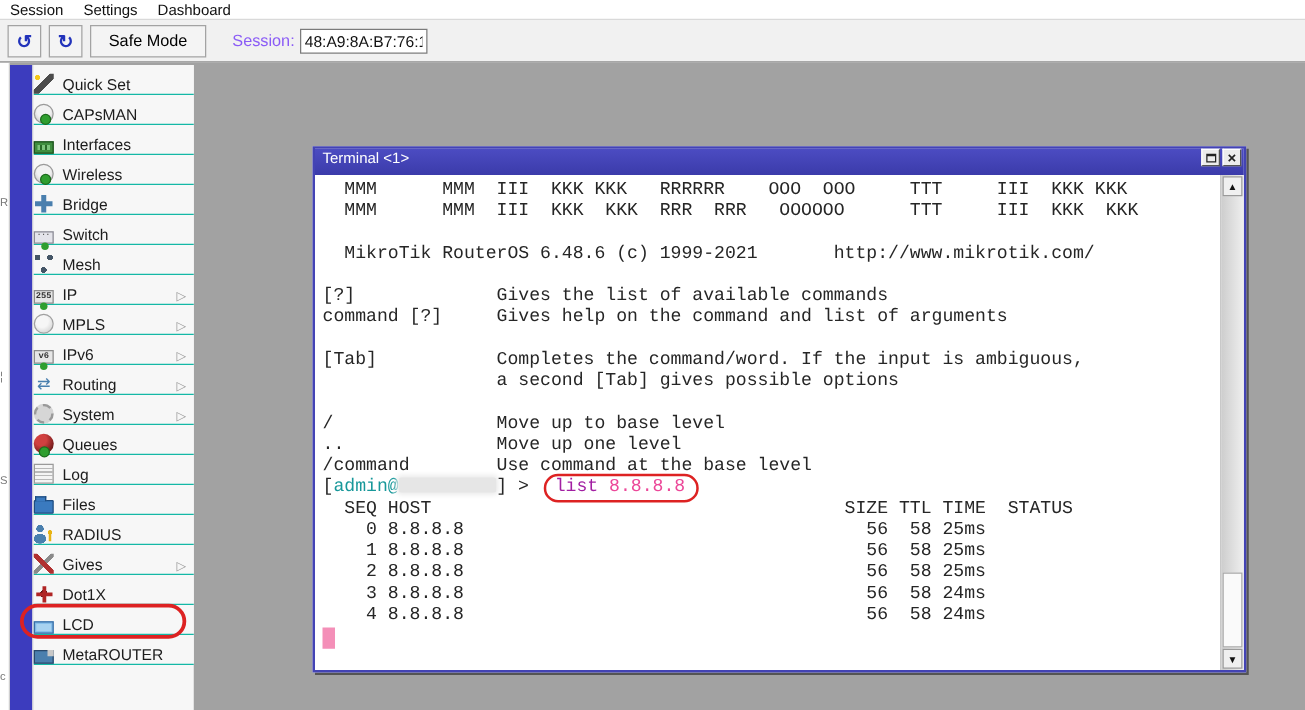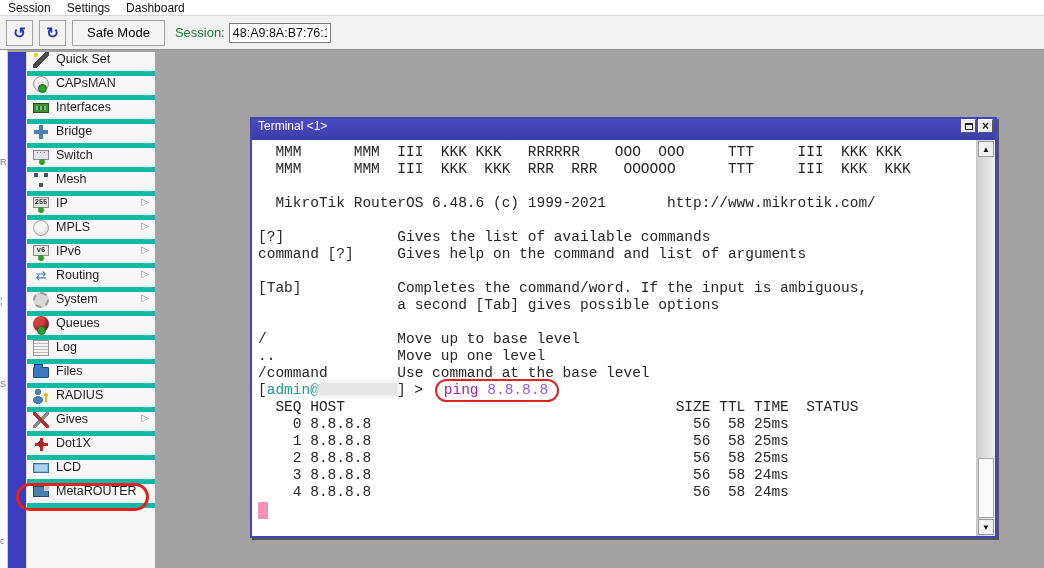--- a/index.html
+++ b/index.html
@@ -14,33 +14,33 @@
   .menubar{position:absolute;left:0;top:0;width:1044px;height:16px;background:#ffffff;
     border-bottom:1px solid #d9d9d9;display:flex;align-items:center;font-size:12px;z-index:10}
   .menubar .mitem{padding:0 8px;cursor:default}
   
   .toolbar{position:absolute;left:0;top:16px;width:1044px;height:34px;background:#f1f1f1;
     border-bottom:1px solid #8f8f8f;display:flex;align-items:center;z-index:10}
   .tbtn{height:26px;border:1px solid #a3a3a3;background:#f4f4f4;display:flex;align-items:center;
     justify-content:center;margin-left:6px;font-size:13px}
   .tbtn.sq{width:27px;color:#2233bb;font-size:15px;font-weight:bold}
   .tbtn.wide{padding:4px 14px}
-  .sess-label{margin-left:10px;font-size:13px;color:#15803d}
+  .sess-label{margin-left:21px;font-size:13px;color:#8b5cf6}
   .sess-input{margin-left:4px;width:102px;height:20px;border:1px solid #7b7b7b;background:#fff;
     font-size:12.5px;font-family:"Liberation Sans",sans-serif;padding:0 3px;color:#111}
 
   
   .edge{position:absolute;left:0;top:50px;width:8px;bottom:0;background:#fff;border-right:1px solid #cfcfcf;z-index:4}
   .frag{position:absolute;left:0;font-size:9px;color:#777;line-height:9px}
 
   
   .bluestrip{position:absolute;left:8px;top:52px;width:18px;bottom:0;background:var(--strip);z-index:5}
   .sidemenu{position:absolute;left:26px;top:52px;width:129px;bottom:0;background:#f7f7f7;z-index:5;
     border-left:1px solid #e2e2e2}
-  .sb-item{height:24px;display:flex;align-items:flex-start;padding-left:6px;border-bottom:5px solid #14b8a6;
+  .sb-item{height:24px;display:flex;align-items:flex-end;border-bottom:1px solid #14b8a6;
     font-size:12.5px;color:#1c1c1c;background:#f7f7f7;cursor:default}
   .sb-item .lbl{margin-left:7px;white-space:nowrap}
   .sb-item .arrow{margin-left:auto;margin-right:6px;color:#9a9a9a;font-size:10px}
 
   
   .ic{width:16px;height:16px;flex:0 0 16px;position:relative;display:inline-block;font-style:normal}
   .ic-quick-set{background:linear-gradient(135deg,transparent 40%,#4c4c4c 40% 62%,transparent 62%)}
   .ic-quick-set::before{content:"";position:absolute;left:0;top:0;width:6px;height:6px;
     background:radial-gradient(circle,#f5c71a 0 45%,transparent 55%)}
   .ic-capsman,.ic-wireless{border-radius:50%;border:1px solid #9a9a9a;
@@ -106,21 +106,21 @@
     margin-left:2px;display:flex;align-items:center;justify-content:center;cursor:default}
   .glyph-max{width:8px;height:7px;border:1px solid #222;border-top-width:2px}
   .glyph-close{font-size:12px;font-weight:bold;color:#222;line-height:10px}
   .term-body{position:absolute;left:0;top:21px;right:19px;bottom:0;overflow:hidden;
     padding:4px 0 0 6px;font-family:"Liberation Mono","DejaVu Sans Mono",monospace;
     font-size:14.5px;line-height:17px;color:#262626;cursor:text}
   .term-body pre{font:inherit;white-space:pre}
   .promptline{white-space:pre;height:17px}
   .p-user{color:var(--user)}
   .p-cmd{color:var(--cmd)}
-  .p-arg{color:#8b5cf6}
+  .p-arg{color:#ec4899}
   .redacted{display:inline-block;width:78px;height:12px;background:#e6e6e6;border-radius:2px;
     box-shadow:0 0 4px 2px #ececec;vertical-align:-1px}
   .cmd-oval{border:2.5px solid var(--annot);border-radius:13px;padding:1px 9px 2px 7px;margin-left:3px}
   .cursor{width:10px;height:17px;background:var(--cursor);margin-top:1px}
 
   
   .term-scroll{position:absolute;top:21px;right:0;bottom:0;width:19px;border-left:1px solid #c8c8c8;
     background:linear-gradient(90deg,#cdcdcd,#efefef)}
   .sc-btn{position:absolute;left:1px;right:1px;height:16px;background:#f0f0f0;border:1px solid #9a9a9a;
     display:flex;align-items:center;justify-content:center;font-size:8px;color:#111;cursor:default}
@@ -168,20 +168,24 @@
     </div>
     <div class="sb-item">
       <i class="ic ic-capsman"></i>
       <span class="lbl">CAPsMAN</span>
     </div>
     <div class="sb-item">
       <i class="ic ic-interfaces"></i>
       <span class="lbl">Interfaces</span>
     </div>
     <div class="sb-item">
+      <i class="ic ic-wireless"></i>
+      <span class="lbl">Wireless</span>
+    </div>
+    <div class="sb-item">
       <i class="ic ic-bridge"></i>
       <span class="lbl">Bridge</span>
     </div>
     <div class="sb-item">
       <i class="ic ic-switch"></i>
       <span class="lbl">Switch</span>
     </div>
     <div class="sb-item">
       <i class="ic ic-mesh"></i>
       <span class="lbl">Mesh</span>
@@ -265,21 +269,21 @@
 
 [?]             Gives the list of available commands
 command [?]     Gives help on the command and list of arguments
 
 [Tab]           Completes the command/word. If the input is ambiguous,
                 a second [Tab] gives possible options
 
 /               Move up to base level
 ..              Move up one level
 /command        Use command at the base level</pre>
-    <div class="promptline"><span>[</span><span class="p-user">admin@</span><span class="redacted"></span><span>] &gt; </span><span class="cmd-oval"><span class="p-cmd">ping</span><span class="p-arg"> 8.8.8.8</span></span></div>
+    <div class="promptline"><span>[</span><span class="p-user">admin@</span><span class="redacted"></span><span>] &gt; </span><span class="cmd-oval"><span class="p-cmd">list</span><span class="p-arg"> 8.8.8.8</span></span></div>
     <pre id="pre2">  SEQ HOST                                      SIZE TTL TIME  STATUS
     0 8.8.8.8                                     56  58 25ms
     1 8.8.8.8                                     56  58 25ms
     2 8.8.8.8                                     56  58 25ms
     3 8.8.8.8                                     56  58 24ms
     4 8.8.8.8                                     56  58 24ms</pre>
     <div class="cursor"></div>
   </div>
 
   <div class="term-scroll">

